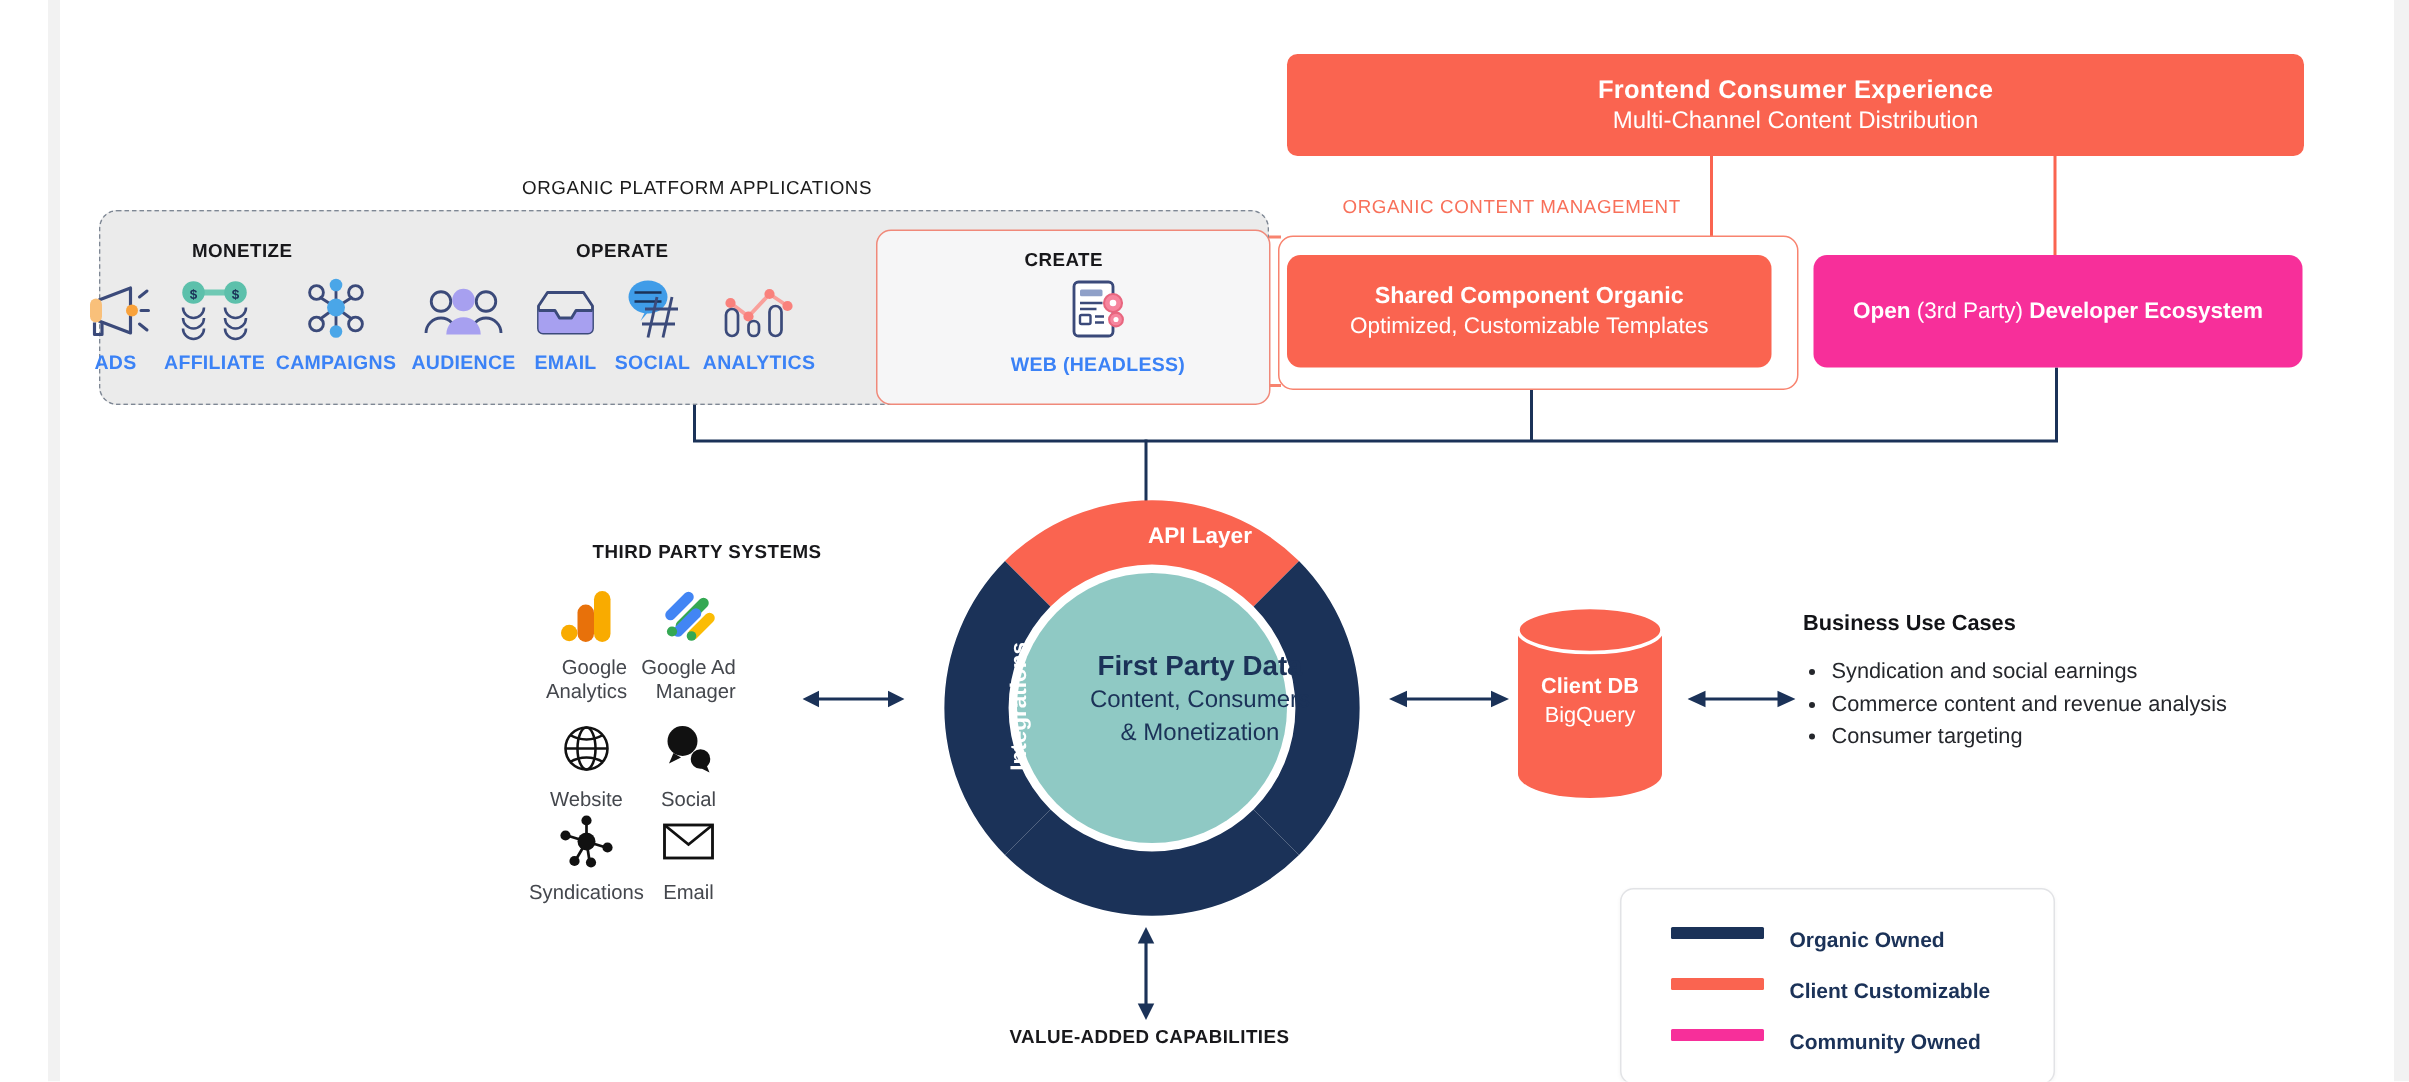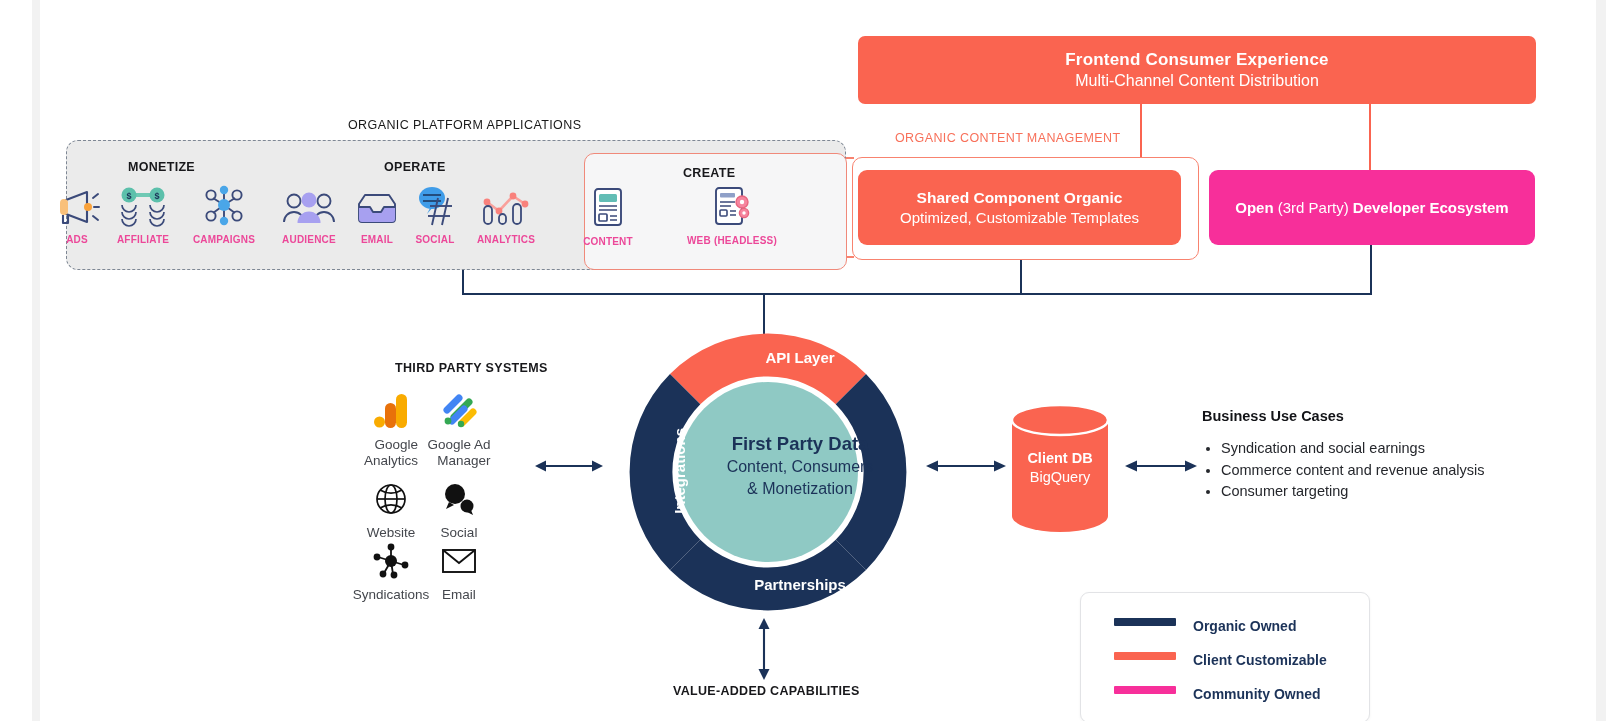--- a/index.html
+++ b/index.html
@@ -57,21 +57,21 @@
   
   .gray-panel{
     left:34px;top:140px;width:778px;height:128px;
     background:#ebebeb;border:1.7px dashed #7e8794;border-radius:12px;
   }
   .create-box{
     left:552px;top:153px;width:261px;height:115px;
     background:#f6f6f7;border:1.6px solid #f0897a;border-radius:10px;
   }
   .grp-label{font-size:12.5px;font-weight:bold;letter-spacing:.3px;color:#18181b;text-align:right;}
-  .ic-label{font-size:10px;font-weight:bold;letter-spacing:.2px;color:#ec4899;white-space:nowrap;}
+  .ic-label{font-size:13px;font-weight:bold;letter-spacing:.2px;color:#3b82f6;white-space:nowrap;}
   .ic-cell{position:absolute;display:flex;flex-direction:column;align-items:center;}
   .ic-cell .svgwrap{height:46px;display:flex;align-items:flex-end;justify-content:center;}
   .ic-cell .ic-label{margin-top:6px;}
 
   
   .vline-o{background:#fa6450;width:1.6px;}
   .hline-n{background:#1b3258;height:1.6px;}
   .vline-n{background:#1b3258;width:1.6px;}
 
   
@@ -259,32 +259,20 @@
           <rect x="33" y="18" width="8" height="20" rx="4"></rect>
         </g>
       </svg>
     </div>
     <div class="ic-label">ANALYTICS</div>
   </div>
 
   <div class="abs create-box"></div>
   <div class="abs grp-label" style="left:651px;top:166px;">CREATE</div>
 
-  <div class="ic-cell" style="left:572px;top:184px;width:72px;">
-    <div class="svgwrap">
-      <svg width="40" height="44" viewBox="0 0 40 44">
-        <rect x="7" y="3" width="26" height="36" rx="3" fill="#fff" stroke="#3b4a7a" stroke-width="1.9"></rect>
-        <rect x="11" y="8" width="18" height="8" rx="1.5" fill="#62bdb5"></rect>
-        <path d="M11 20 L29 20 M11 24 L29 24" stroke="#3b4a7a" stroke-width="1.7"></path>
-        <rect x="11" y="28" width="8" height="7" rx="1" fill="none" stroke="#3b4a7a" stroke-width="1.7"></rect>
-        <path d="M22 30 L29 30 M22 34 L29 34" stroke="#3b4a7a" stroke-width="1.7"></path>
-      </svg>
-    </div>
-    <div class="ic-label">CONTENT</div>
-  </div>
 
   <div class="ic-cell" style="left:667px;top:183px;width:130px;">
     <div class="svgwrap">
       <svg width="46" height="44" viewBox="0 0 46 44">
         <rect x="7" y="3" width="26" height="36" rx="3" fill="#fff" stroke="#3b4a7a" stroke-width="1.9"></rect>
         <rect x="11" y="8" width="15" height="4.5" rx="1" fill="#8fa0c8"></rect>
         <path d="M11 17 L26 17 M11 21 L22 21" stroke="#3b4a7a" stroke-width="1.7"></path>
         <rect x="11" y="25" width="7" height="6" rx="1" fill="none" stroke="#3b4a7a" stroke-width="1.6"></rect>
         <path d="M21 26 L27 26 M21 30 L27 30" stroke="#3b4a7a" stroke-width="1.6"></path>
         <g fill="#f6859e">
@@ -323,23 +311,20 @@
 
       <path d="M 237.00 237.00 A 139 139 0 0 1 41.00 237.00 L 71.31 206.69 A 96 96 0 0 0 206.69 206.69 Z" fill="#1b3258"></path>
 
       <path d="M 41.00 237.00 A 139 139 0 0 1 41.00 41.00 L 71.31 71.31 A 96 96 0 0 0 71.31 206.69 Z" fill="#1b3258"></path>
 
       <circle cx="139" cy="139" r="90" fill="#8fc9c4"></circle>
     </svg>
     <div class="abs" style="left:0;top:16px;width:278px;text-align:center;color:#fff;font-size:15px;font-weight:bold;">
       <span>API Layer</span>
     </div>
-    <div class="abs" style="left:0;top:243px;width:278px;text-align:center;color:#fff;font-size:15px;font-weight:bold;">
-      <span>Partnerships</span>
-    </div>
     <div class="abs" style="left:198px;top:88px;width:100px;color:#fff;font-size:15px;font-weight:bold;
                 writing-mode:vertical-rl;text-orientation:mixed;">
       <span>Data Warehouse</span>
     </div>
     <div class="abs" style="left:10px;top:95px;width:22px;color:#fff;font-size:15px;font-weight:bold;
                 writing-mode:vertical-rl;text-orientation:mixed;transform:rotate(180deg);">
       <span>Integrations</span>
     </div>
     <div class="abs" style="left:34px;top:98px;width:210px;text-align:center;color:#1b3258;">
       <div style="font-size:18.5px;font-weight:bold;line-height:25px;">First Party Data</div>

